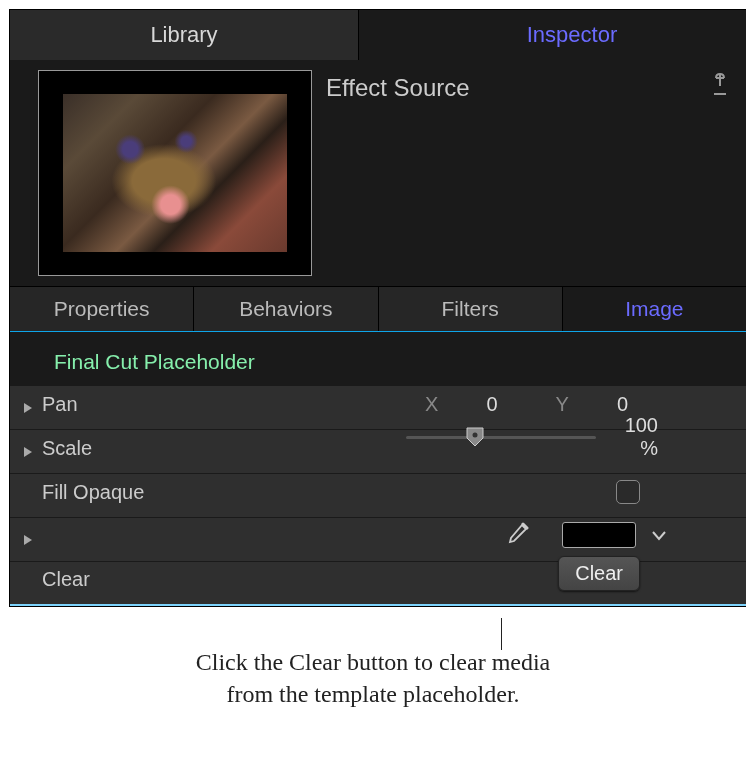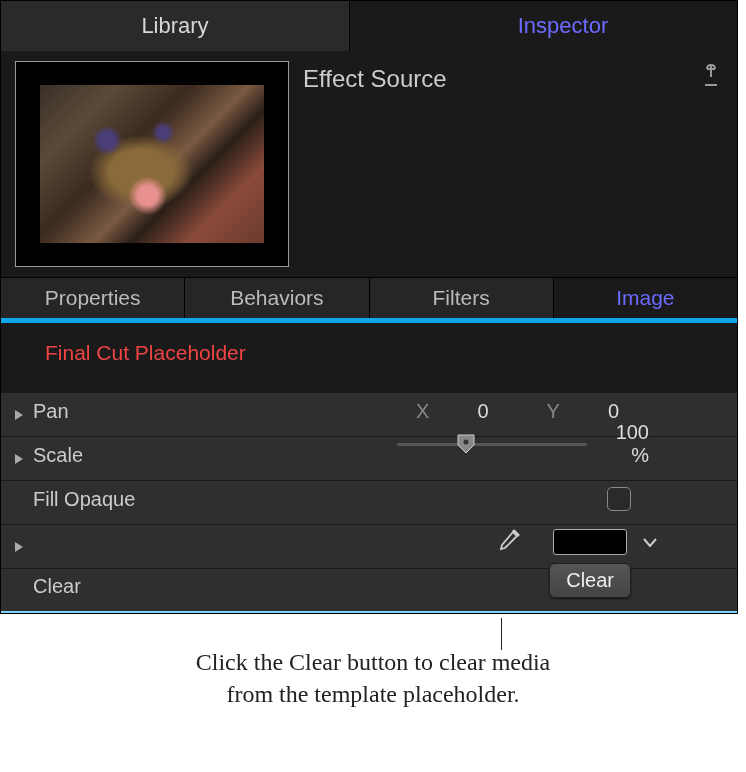--- a/index.html
+++ b/index.html
@@ -7,21 +7,21 @@
       width: 746px;
       height: 772px;
       background: #fff;
       font-family: -apple-system, "Helvetica Neue", Arial, sans-serif;
       font-size: 20px;
       color: #b8b8b8;
       overflow: hidden;
     }
     .panel {
       width: 738px;
-      margin: 0;
+      margin: 9px;
       background: #1a1a1a;
       border: 1px solid #000;
     }
     .top-tabs {
       display: flex;
       height: 50px;
       background: #2a2a2a;
     }
     .top-tab {
       flex: 1;
@@ -33,21 +33,21 @@
       border-right: 1px solid #000;
       cursor: pointer;
     }
     .top-tab:last-child { border-right: none; padding-left: 39px; }
     .top-tab.active {
       background: #1a1a1a;
       color: #6b6bff;
     }
     .header {
       display: flex;
-      padding: 10px 16px 10px 14px;
+      padding: 10px 16px 10px 28px;
       gap: 14px;
       min-height: 220px;
       position: relative;
     }
     .thumb {
       width: 274px;
       height: 206px;
       border: 1px solid #999;
       background: #000;
       display: flex;
@@ -77,42 +77,42 @@
       top: 12px;
       width: 20px;
       height: 26px;
       cursor: pointer;
     }
     .pin-icon svg { display: block; }
     .sub-tabs {
       display: flex;
       height: 46px;
       border-top: 1px solid #000;
-      border-bottom: 5px solid #0ea5e9;
+      border-bottom: 1px solid #0ea5e9;
       background: #262626;
     }
     .sub-tab {
       flex: 1;
       display: flex;
       align-items: center;
       justify-content: center;
       font-size: 21px;
       color: #bbb;
       border-right: 1px solid #000;
       cursor: pointer;
     }
     .sub-tab:last-child { border-right: none; }
     .sub-tab.active {
       background: #1a1a1a;
       color: #6b6bff;
     }
     .section-title {
-      padding: 18px 0 28px 44px;
+      padding: 18px 0 12px 44px;
       font-size: 21px;
-      color: #ef4444;
+      color: #86efac;
     }
     .params {
       background: #2f2f2f;
     }
     .param-row {
       display: flex;
       align-items: flex-end;
       height: 44px;
       border-bottom: 1px solid #1a1a1a;
       padding: 0 18px 13px 10px;

